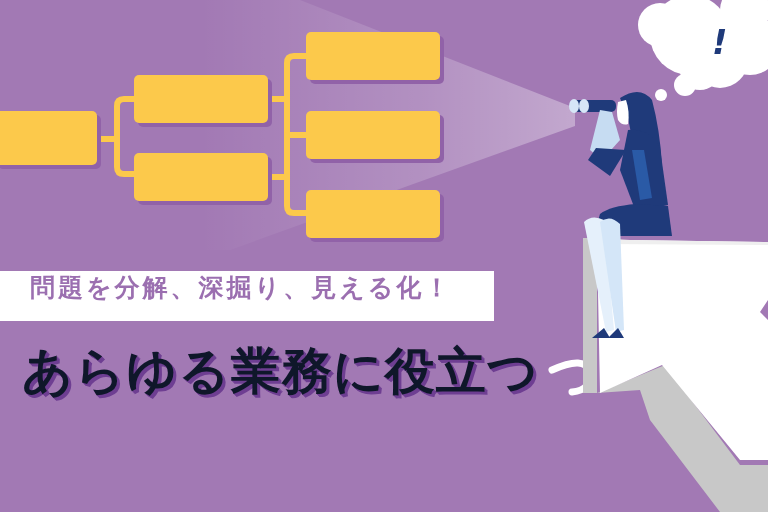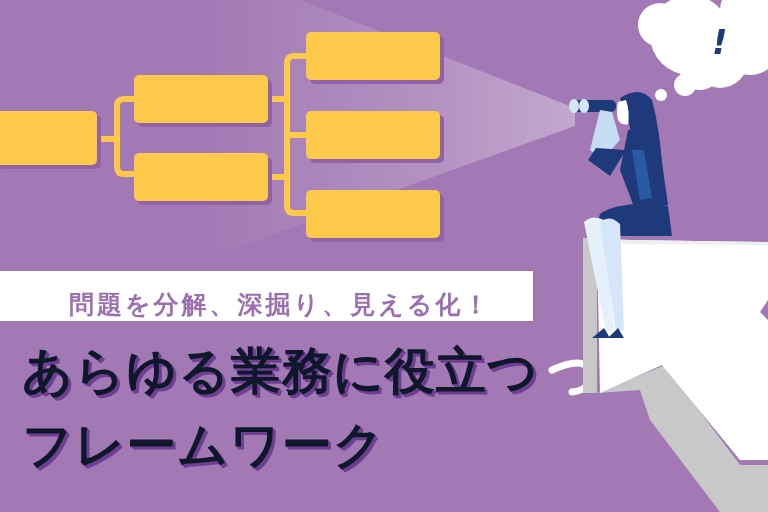--- a/index.html
+++ b/index.html
@@ -2,21 +2,21 @@
 <html><head>
 <meta charset="utf-8">
 <style>
   html, body { margin:0; padding:0; }
   body { width:768px; height:512px; overflow:hidden; font-family:"DejaVu Sans", sans-serif; }
   .canvas { position:relative; width:768px; height:512px; background:#a279b4; overflow:hidden; }
   .beam { position:absolute; left:0; top:0; width:768px; height:512px; }
   .box { position:absolute; background:#fcc94b; border-radius:5px; box-shadow:4px 4px 0 #9162a8; }
   .tree-lines { position:absolute; left:0; top:0; width:768px; height:512px; }
   .figure { position:absolute; left:0; top:0; width:768px; height:512px; }
-  .subtitle-bar { position:absolute; left:0; top:271px; width:494px; height:50px; background:#ffffff; display:flex; align-items:flex-end;padding-left:39px; }
+  .subtitle-bar { position:absolute; left:0; top:271px; width:494px; height:50px; background:#ffffff; display:flex; align-items:flex-start; }
   .subtitle-text { margin-left:30px; font-size:25px; font-weight:bold; color:#9b6fb0; letter-spacing:3px; white-space:nowrap; }
   .headline { position:absolute; left:22px; font-size:50px; font-weight:bold; color:#0f172a; letter-spacing:1px; white-space:nowrap;
               text-shadow:3px 3px 0 #6e3e92, 2px 2px 0 #6e3e92, 1px 1px 0 #6e3e92; }
   .h1 { top:338px; }
   .h2 { top:412px; }
 </style>
 </head>
 <body>
 
 <div class="canvas">
@@ -97,15 +97,14 @@
       <path d="M592,338 L604,328 L610,338 Z" fill="#1f3a7a"></path>
       <path d="M608,338 L618,328 L624,338 Z" fill="#1f3a7a"></path>
     </g>
   </svg>
 
   <div class="subtitle-bar">
     <span class="subtitle-text">問題を分解、深掘り、見える化！</span>
   </div>
 
   <div class="headline h1">あらゆる業務に役立つ</div>
-  <div class="headline h2">フレームワーク</div>
 
 </div>
 
 </body></html>

